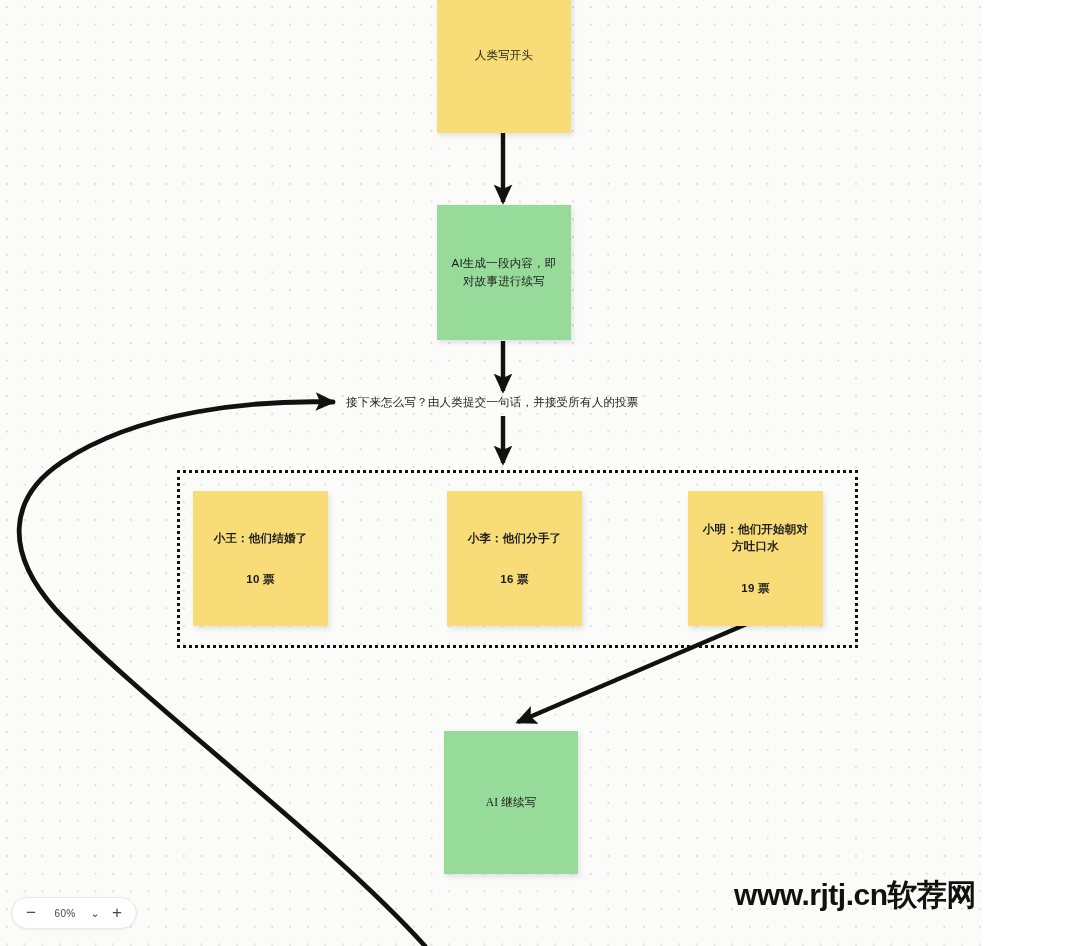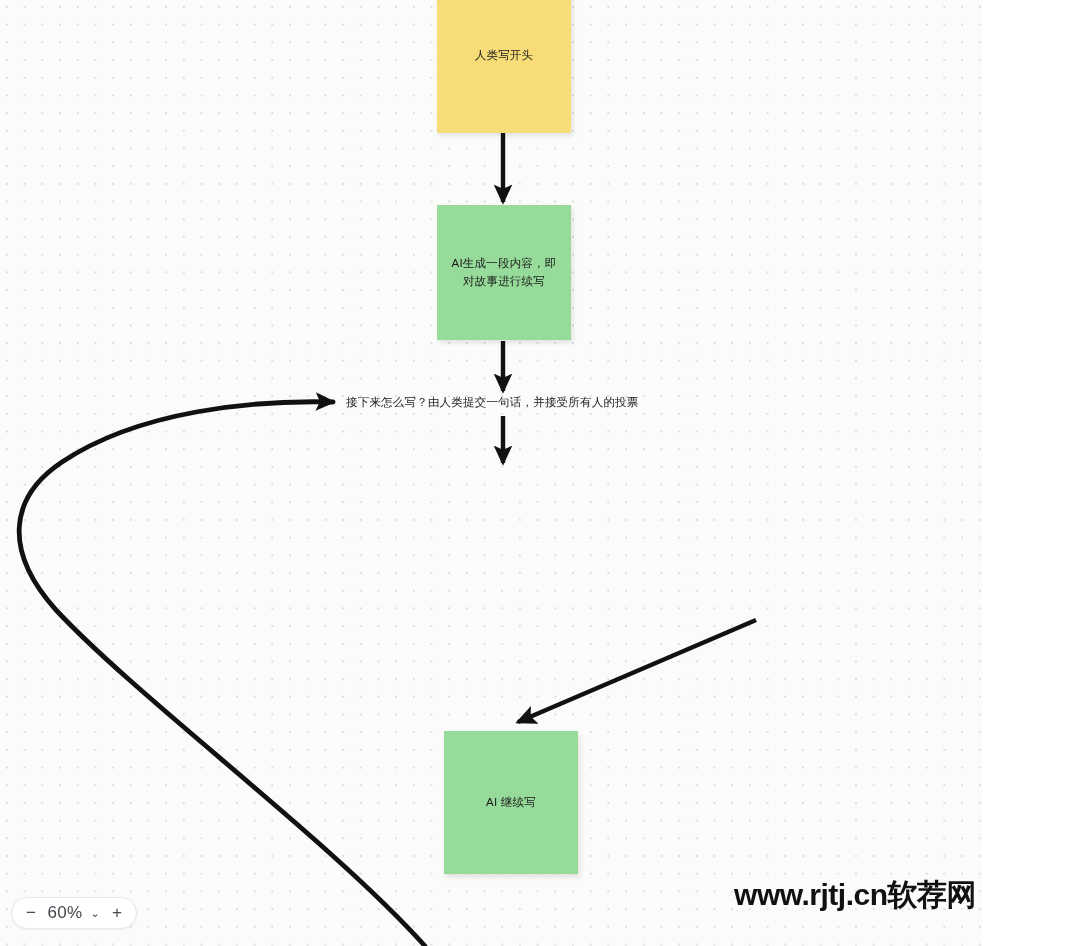--- a/index.html
+++ b/index.html
@@ -42,21 +42,21 @@
   .node.yellow { background: #f7dc77; }
   .node.green  { background: #96db9a; }
 
   #node-human-start {
     left: 437px; top: -22px; width: 134px; height: 155px;
   }
   #node-ai-generate {
     left: 437px; top: 205px; width: 134px; height: 135px;
   }
   #node-ai-continue {
-    left: 444px; top: 731px; width: 134px; height: 143px;
+    left: 444px; top: 731px; width: 134px; height: 143px; font-family: Liberation Serif, serif;
   }
 
   
   #vote-container {
     position: absolute;
     left: 177px; top: 470px;
     width: 681px; height: 178px;
     box-sizing: border-box;
     border: 3px dotted #111111;
   }
@@ -134,21 +134,21 @@
     align-items: center;
     justify-content: center;
     font-size: 17px;
     color: #45474d;
     cursor: pointer;
     border-radius: 50%;
   }
   #zoom-control .zlevel {
     min-width: 42px;
     text-align: center;
-    font-size: 17px;
+    font-size: 10px;
     color: #45474d;
     cursor: pointer;
     letter-spacing: 0.3px;
   }
   #zoom-control .zchevron {
     width: 18px;
     height: 26px;
     display: flex;
     align-items: center;
     justify-content: center;
@@ -199,20 +199,35 @@
     <span>人类写开头</span>
   </div>
 
   <div class="node green" id="node-ai-generate">
     <span>AI生成一段内容，即
 对故事进行续写</span>
   </div>
 
   <div id="edge-label">接下来怎么写？由人类提交一句话，并接受所有人的投票</div>
 
+  <div id="vote-container">
+    <div class="vote-card" id="vote-card-0">
+      <div class="vote-text">小王：他们结婚了</div>
+      <div class="vote-count">10 票</div>
+    </div>
+    <div class="vote-card" id="vote-card-1">
+      <div class="vote-text">小李：他们分手了</div>
+      <div class="vote-count">16 票</div>
+    </div>
+    <div class="vote-card" id="vote-card-2">
+      <div class="vote-text">小明：他们开始朝对
+方吐口水</div>
+      <div class="vote-count">19 票</div>
+    </div>
+  </div>
 
   <div class="node green" id="node-ai-continue">
     <span>AI 继续写</span>
   </div>
 
   <div id="zoom-control">
     <div class="zbtn">−</div>
     <div class="zlevel">60%</div>
     <div class="zchevron">⌄</div>
     <div class="zbtn">+</div>

